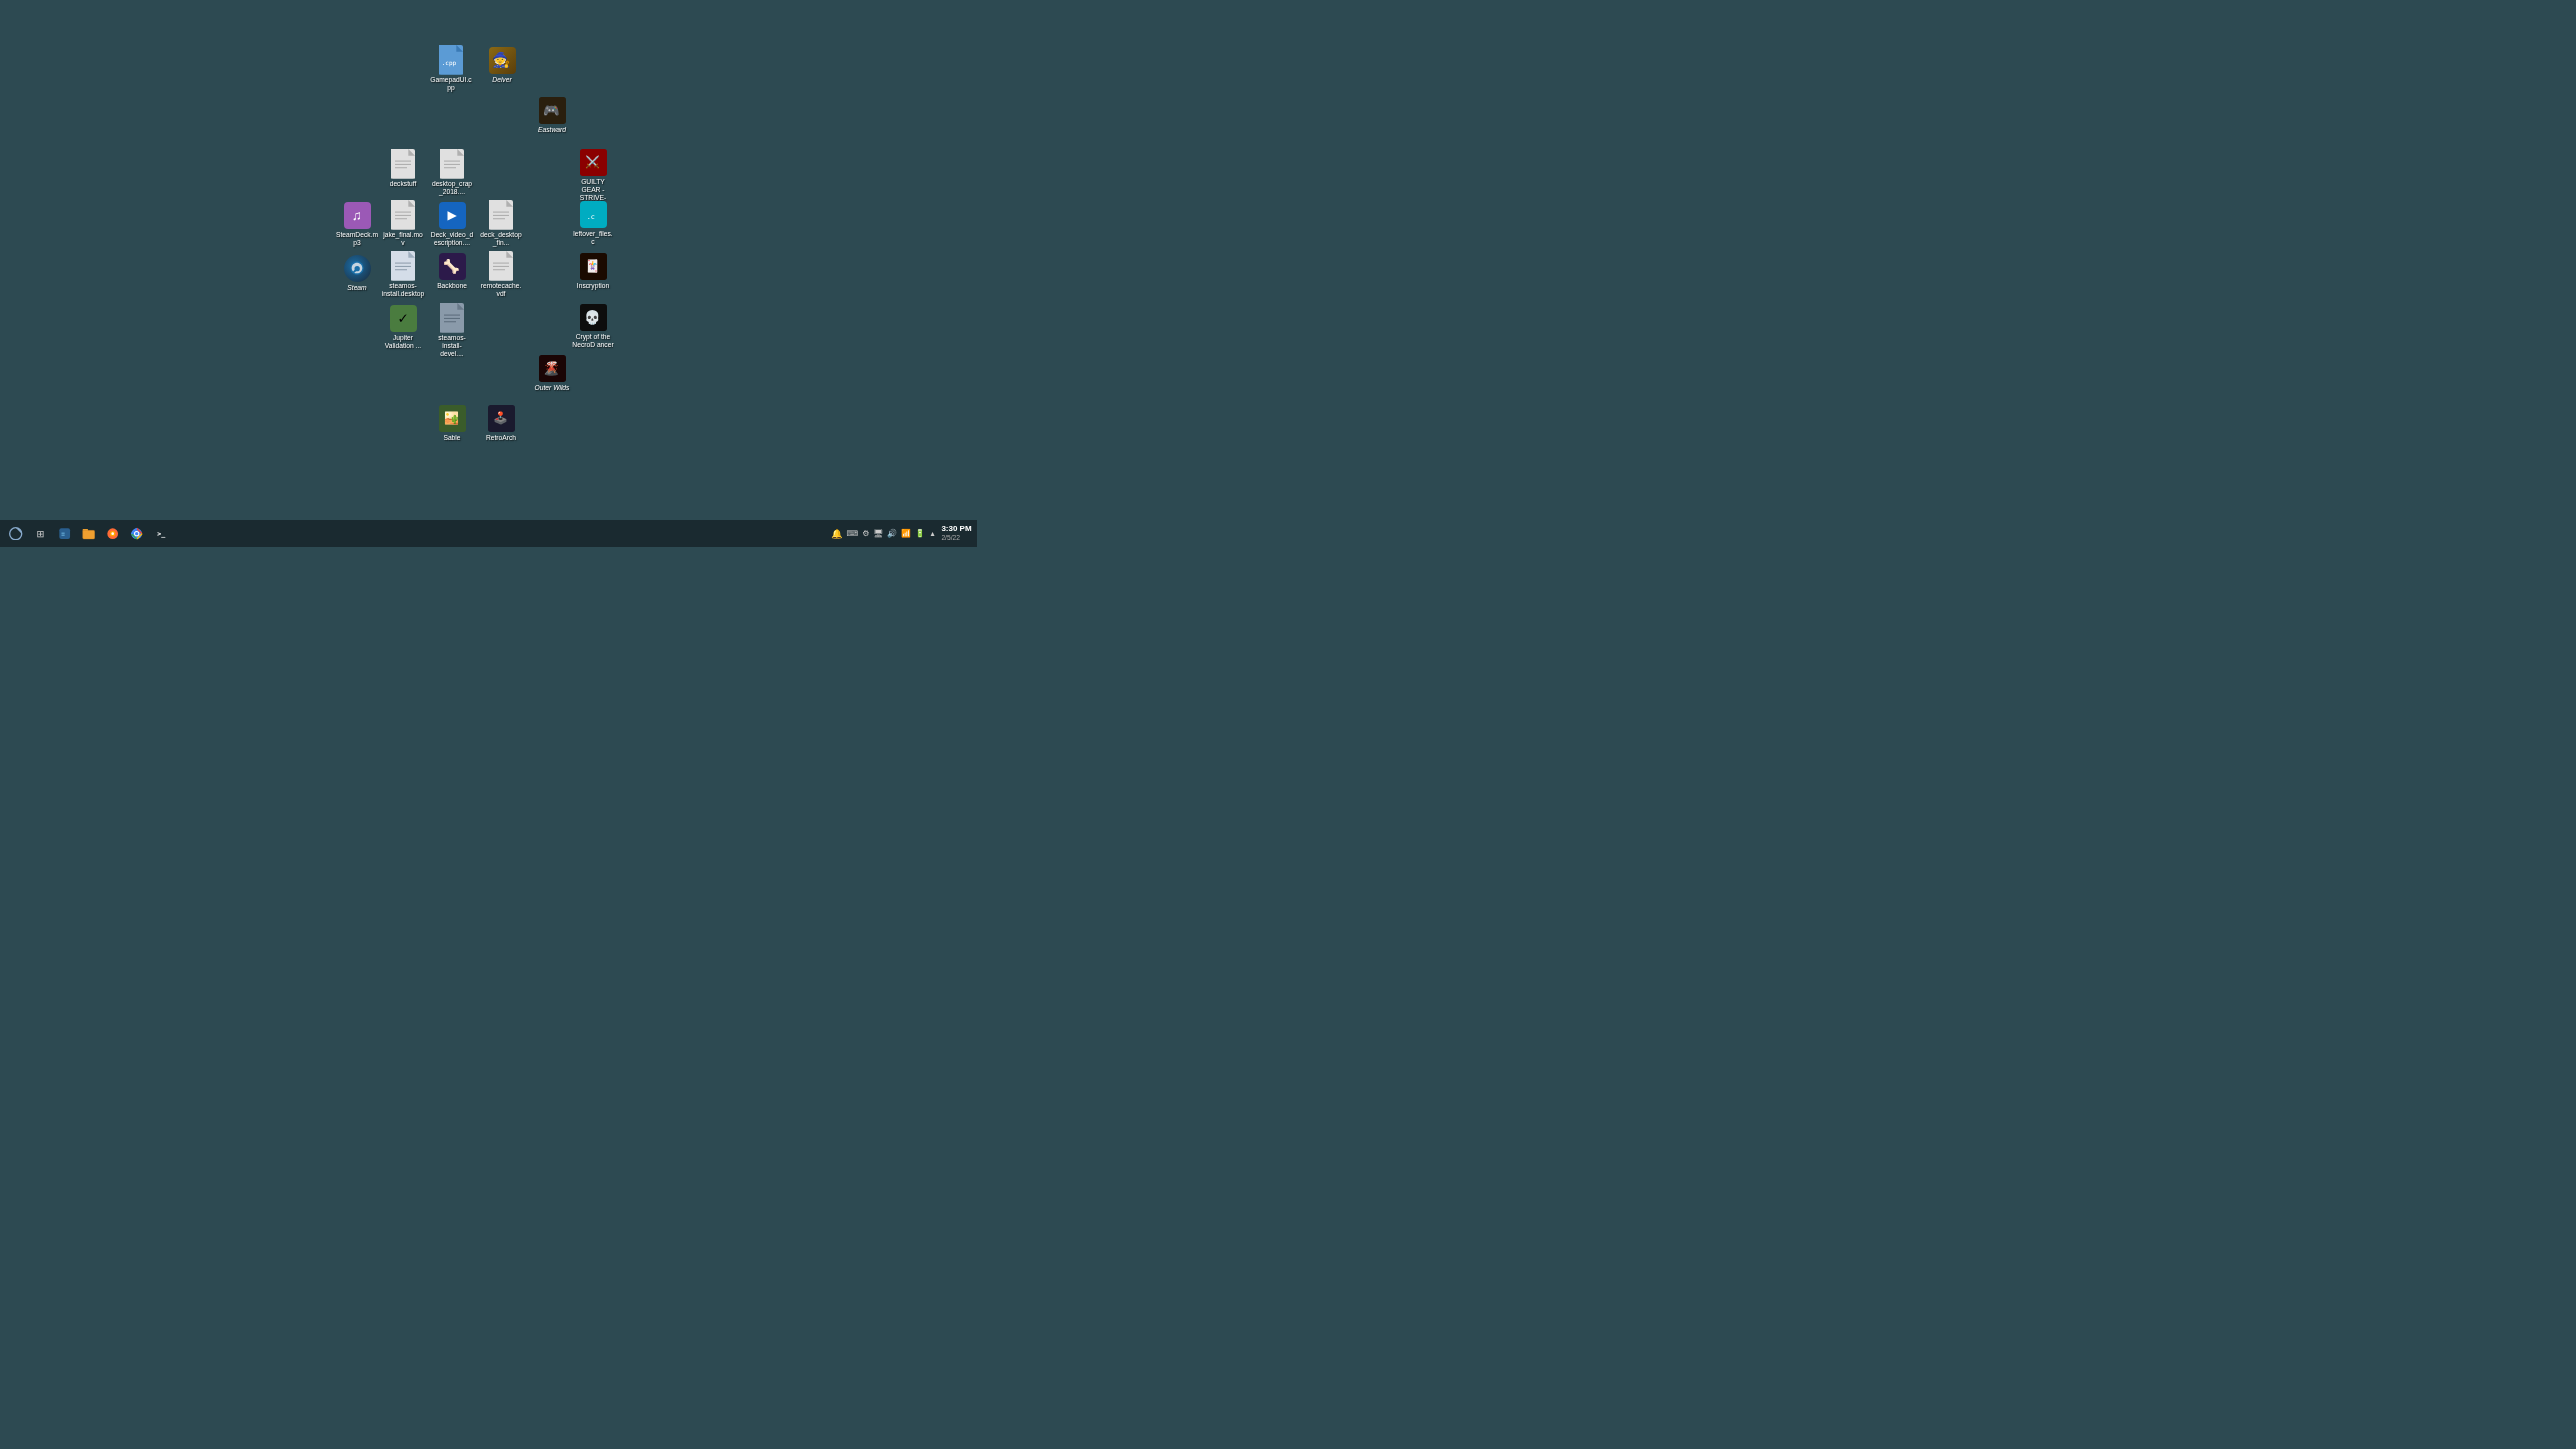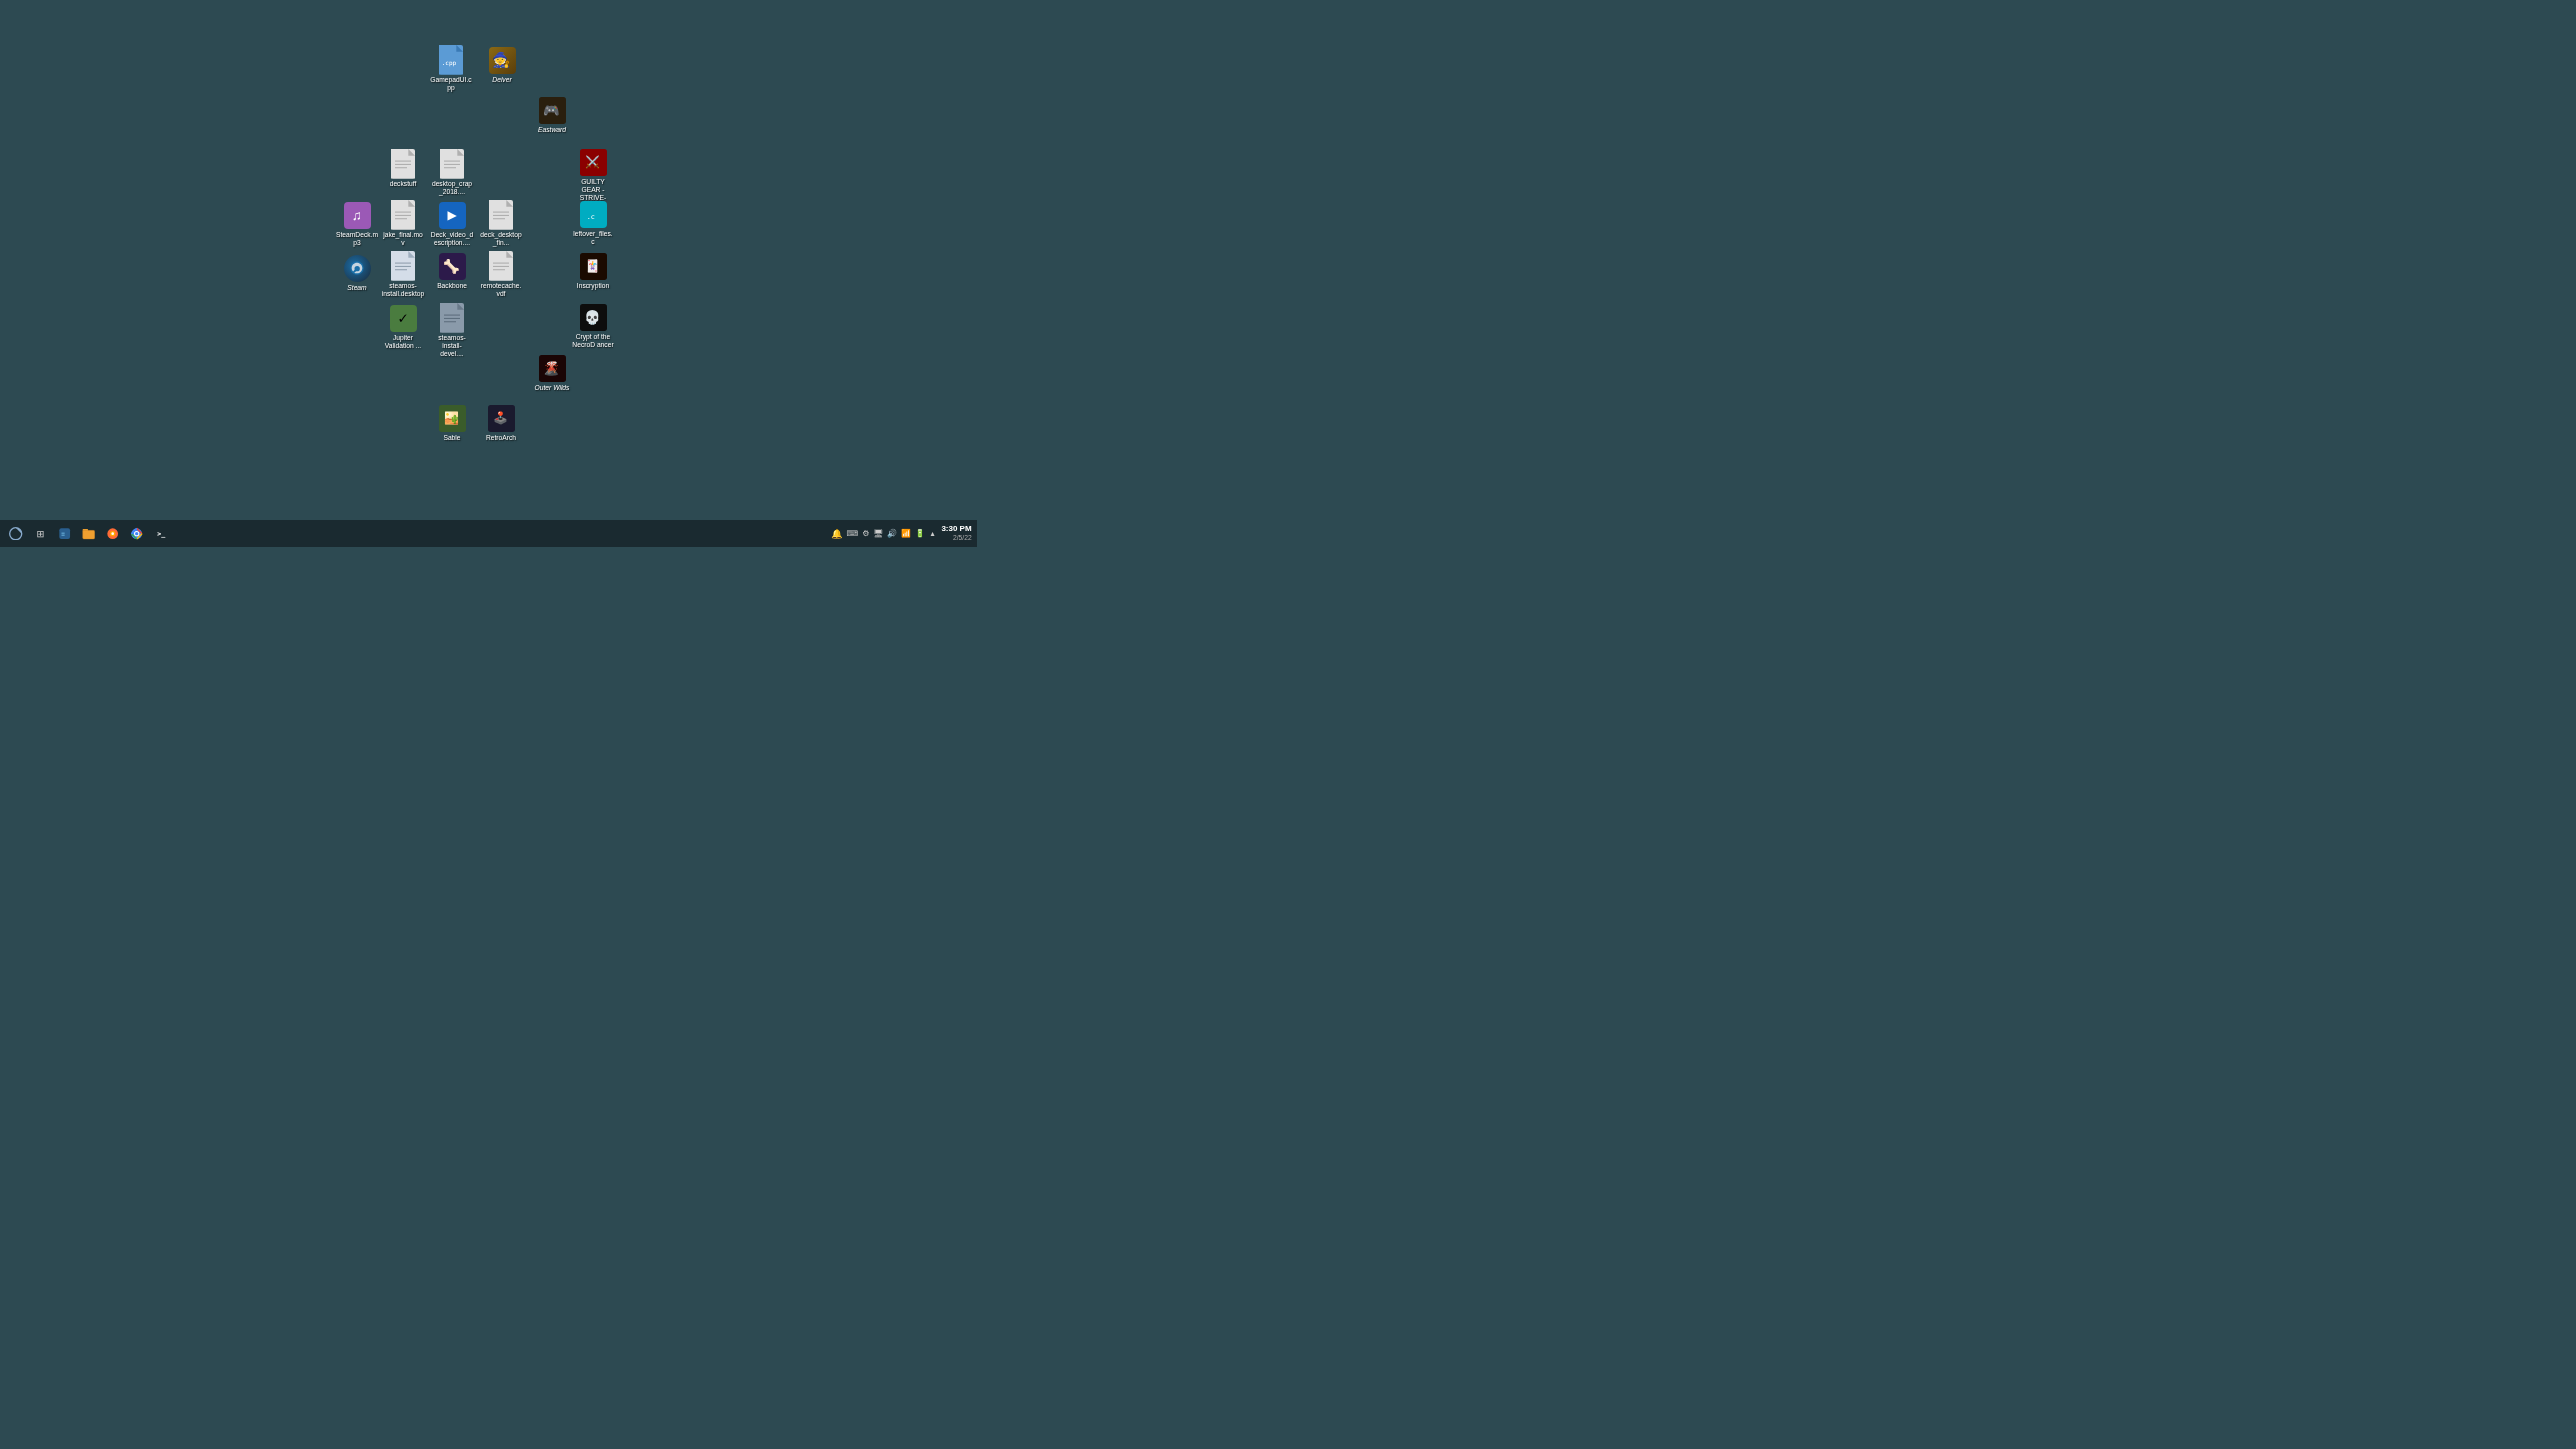--- a/index.html
+++ b/index.html
@@ -84,21 +84,20 @@
     .taskbar-right {
       margin-left: auto;
       display: flex;
       align-items: center;
       gap: 5.4px;
       color: white;
       font-size: 7.4px;
     }
 
     .taskbar-clock {
-      text-align: right;
       line-height: 1.3;
     }
 
     .taskbar-sys-icons {
       display: flex;
       align-items: center;
       gap: 4px;
       font-size: 9.4px;
       color: #ccc;
     }

